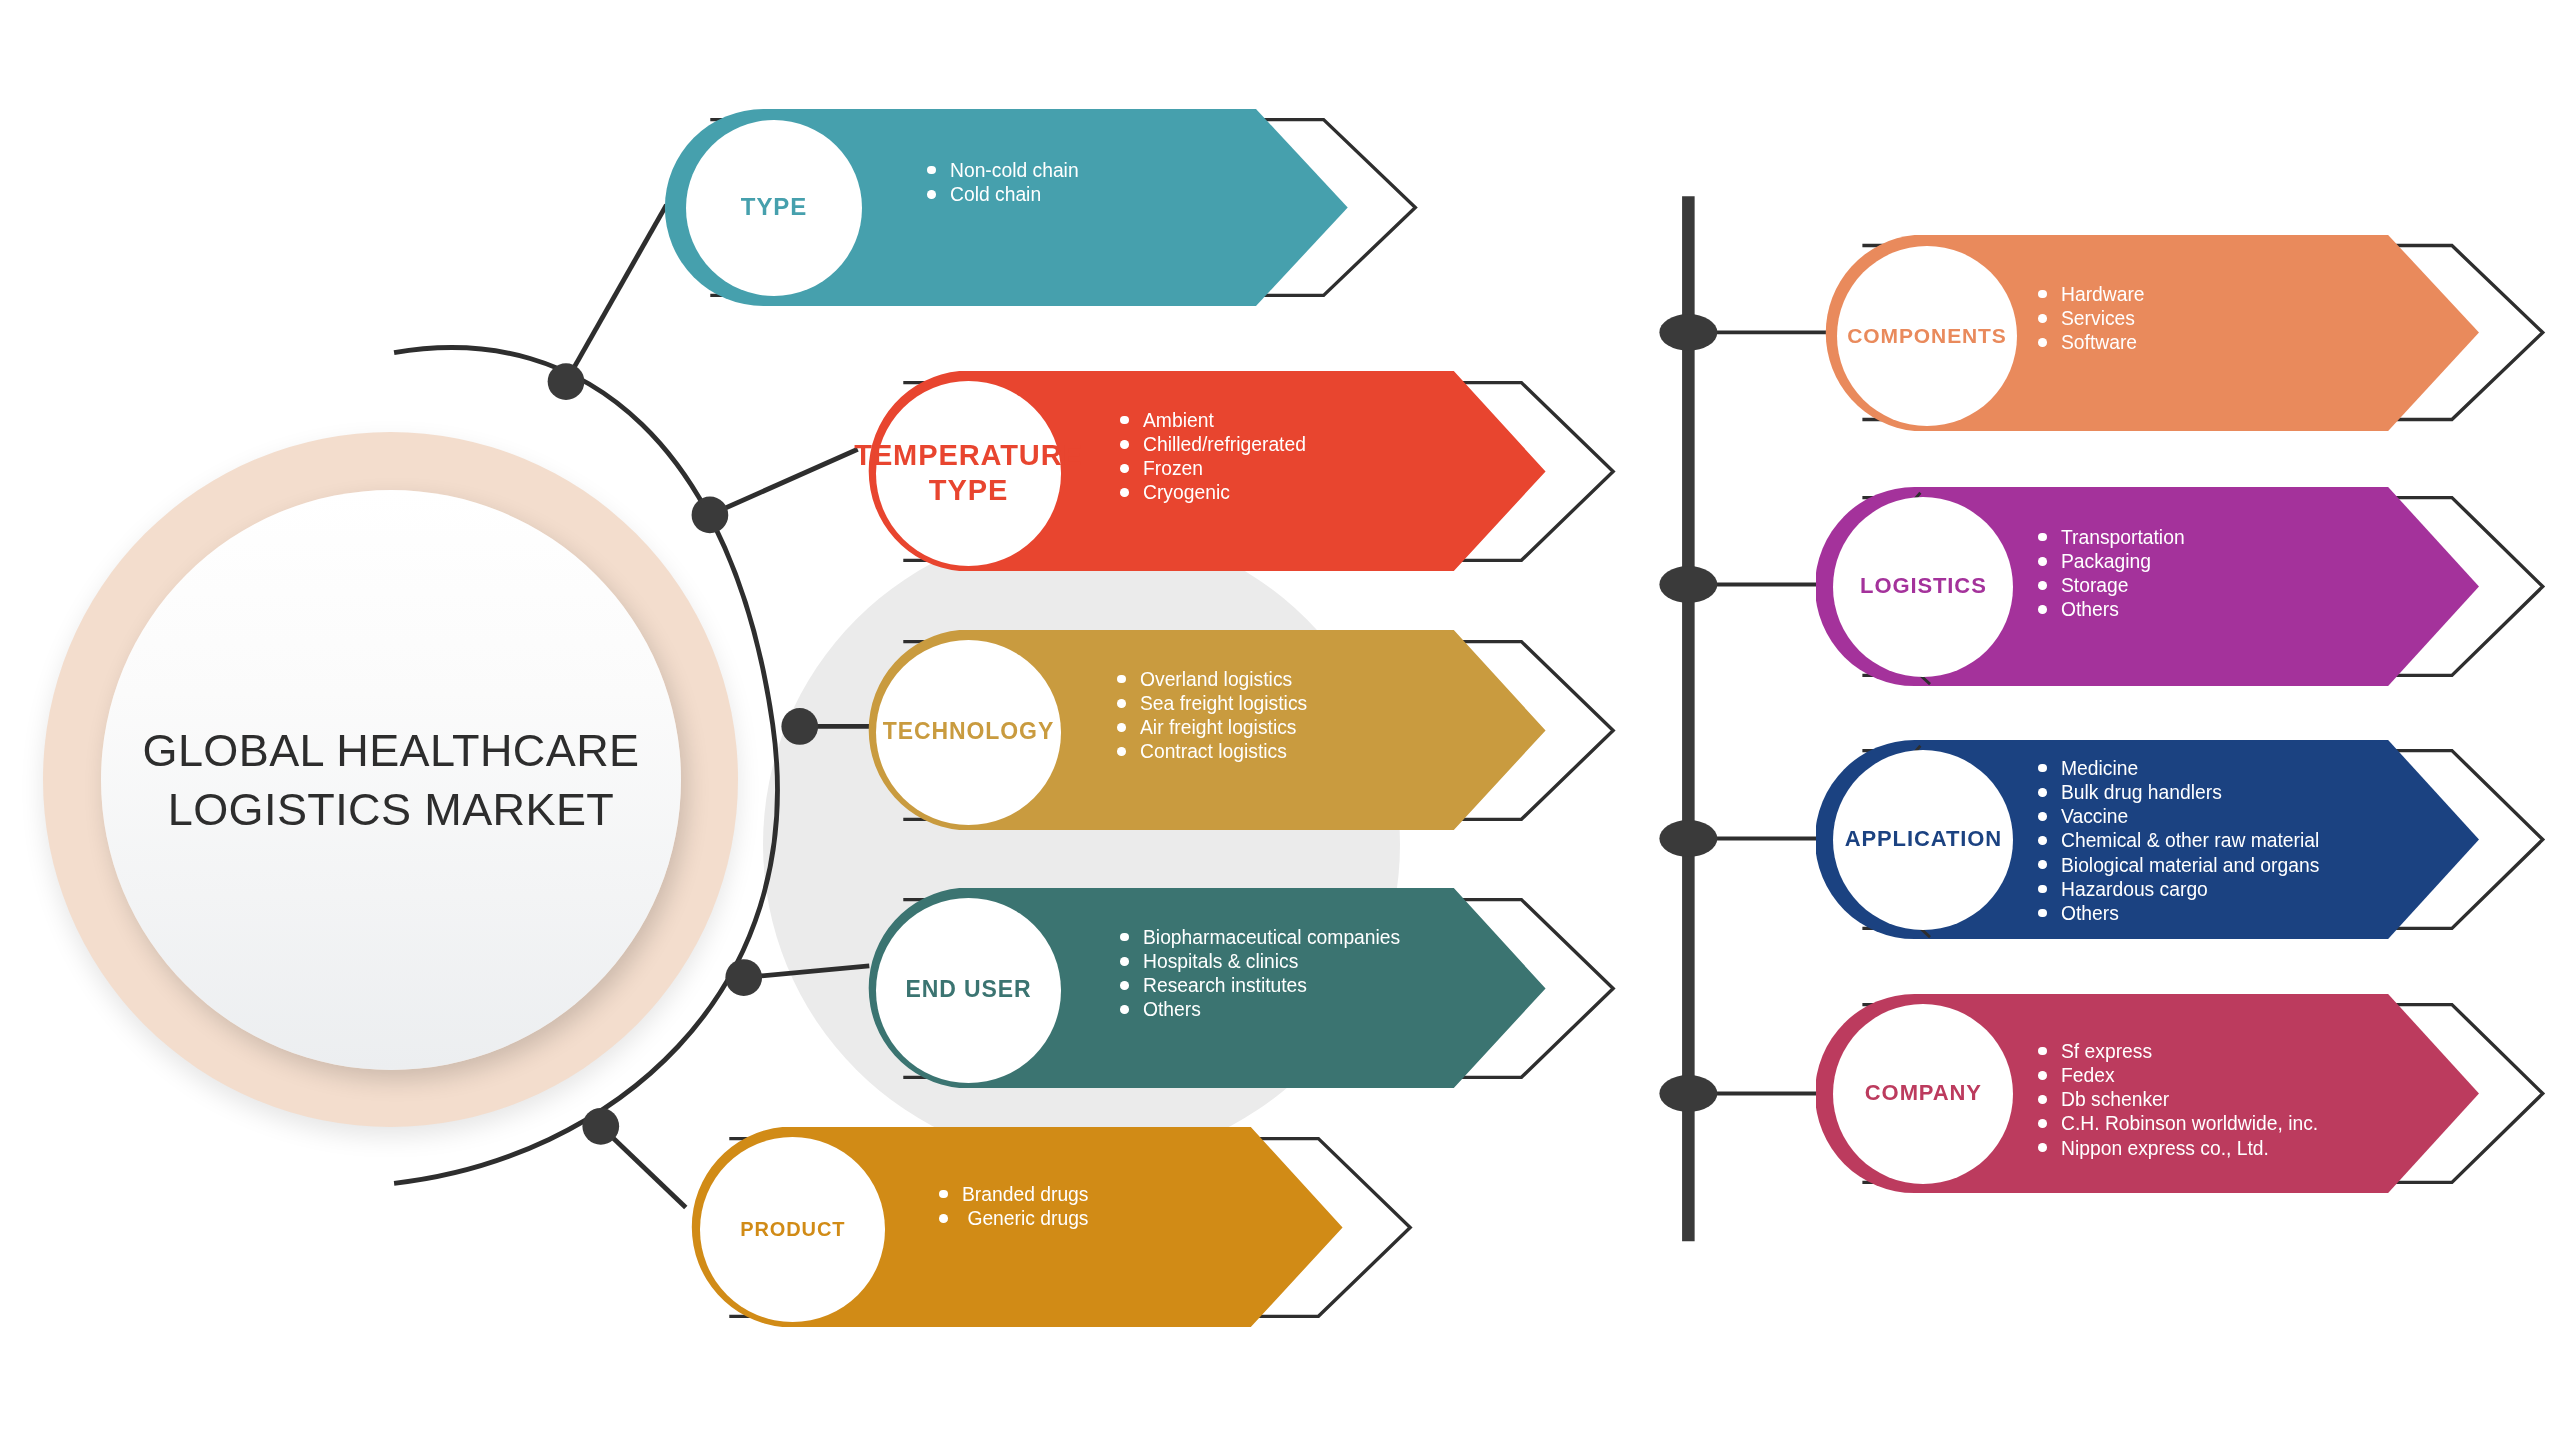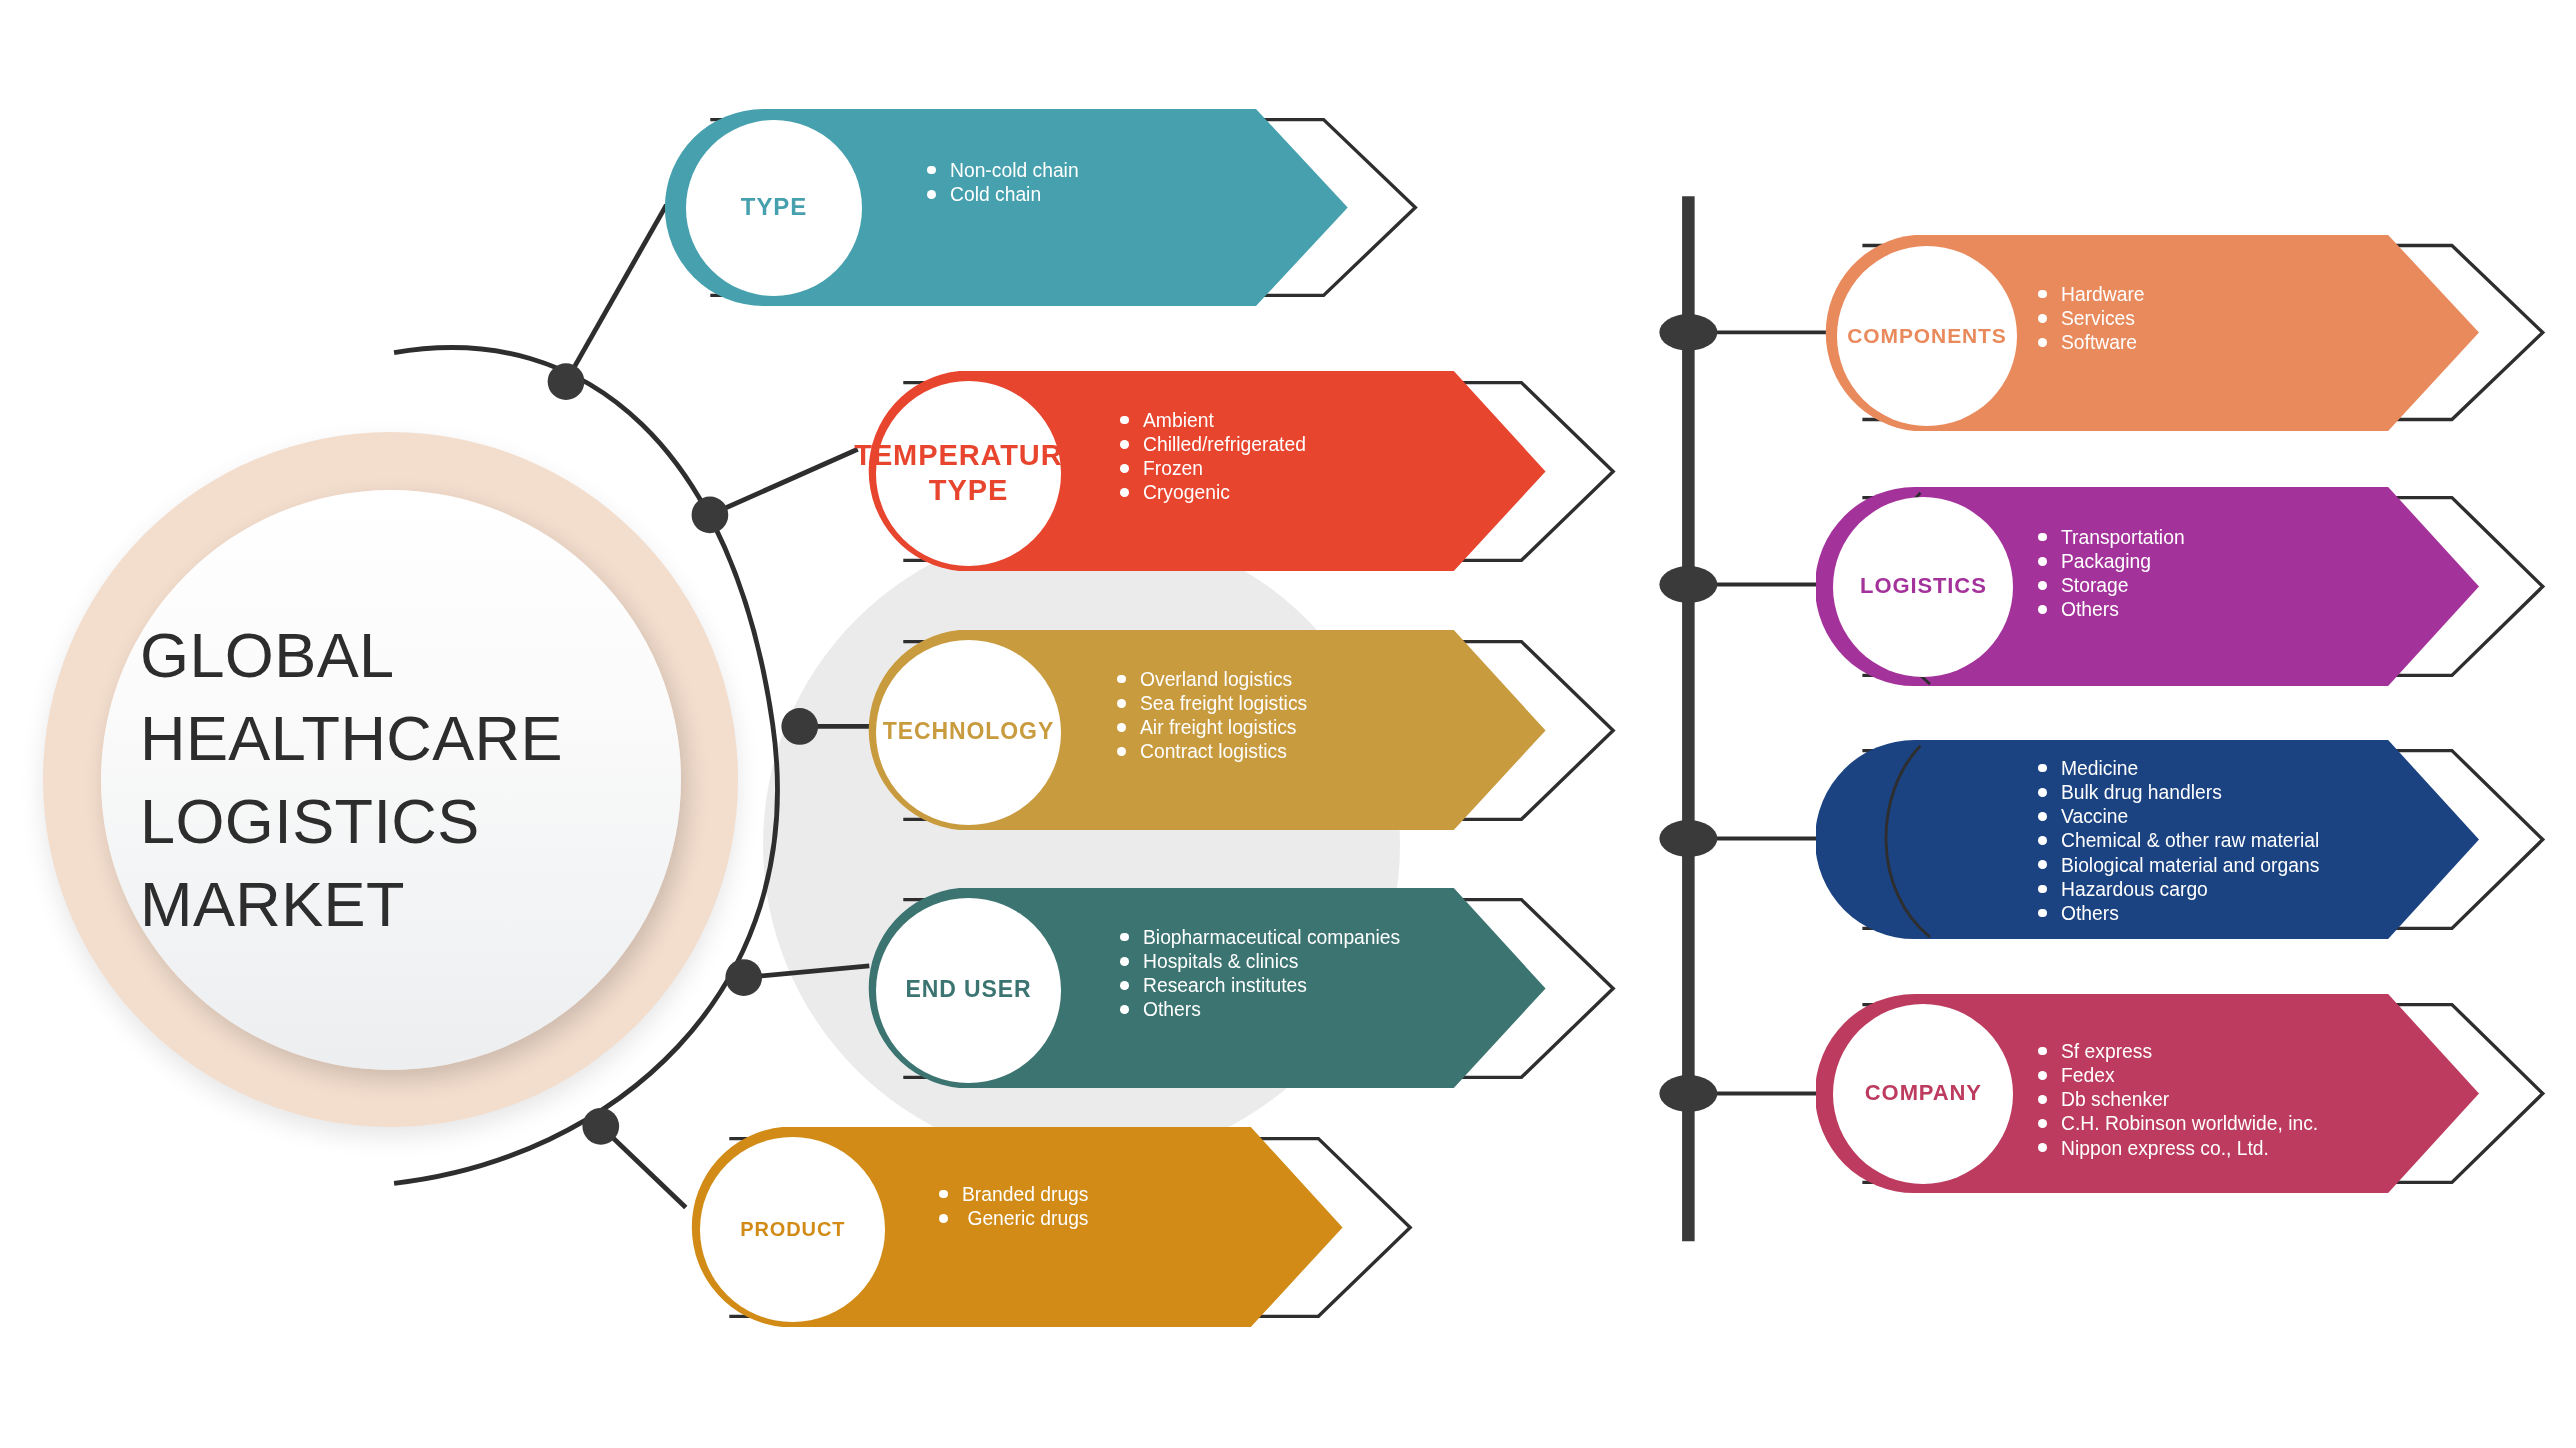--- a/index.html
+++ b/index.html
@@ -15,22 +15,22 @@
     background:#f3ddcd;
     box-shadow:0 9.7px 25px rgba(0,0,0,.10);
   }
   .hub-inner{
     left:101px; top:490px; width:580px; height:580px;
     background:linear-gradient(180deg,#ffffff 0%,#fbfbfb 35%,#eceef0 100%);
     box-shadow:5.8px 9.7px 23px rgba(0,0,0,.16);
     display:flex;align-items:center;justify-content:center;
   }
   .hub-title{
-    width:502px;text-align:left;color:#2d2d2d;
-    font-size:63px;line-height:1.32;letter-spacing:0.4px;
+    width:502px;text-align:center;color:#2d2d2d;
+    font-size:45px;line-height:1.32;letter-spacing:0.4px;
     font-family:"Liberation Sans",sans-serif;font-weight:400;
   }
   .grey-blob{
     position:absolute;left:763px;top:526px;width:637px;height:637px;
     background:#ebebeb;border-radius:50%;
   }
 
   
   #wires{position:absolute;left:0;top:0;width:2576px;height:1449px;pointer-events:none;}
 
@@ -235,20 +235,23 @@
     </div>
   </div>
 
   <div class="banner" style="left:1816px;top:736px;width:749px;height:208px;">
     <svg class="shape" width="749" height="208" viewBox="0 0 775 215">
       <path d="M 48 15 L 658 15 L 752 107 L 658 199 L 48 199" fill="none" stroke="#2e2e2e" stroke-width="3.5"></path>
       <path d="M 102 4 L 592 4 L 686 107 L 592 210 L 102 210
                A 103 103 0 0 1 102 4 Z" fill="#1b4281"></path>
       <path d="M 108 10 C 60 60 58 160 118 208" fill="none" stroke="#2e2e2e" stroke-width="3"></path>
     </svg>
+    <div class="hubcircle" style="left:17.4px;top:13.5px;width:180px;height:180px;">
+      <div class="hublabel" style="color:#1b4281;font-size:22px;">APPLICATION</div>
+    </div>
     <div class="bullets" style="left:220px;top:21px;">
       <ul>
         <li>Medicine</li>
         <li>Bulk drug handlers</li>
         <li>Vaccine</li>
         <li>Chemical &amp; other raw material</li>
         <li>Biological material and organs</li>
         <li>Hazardous cargo</li>
         <li>Others</li>
       </ul>

